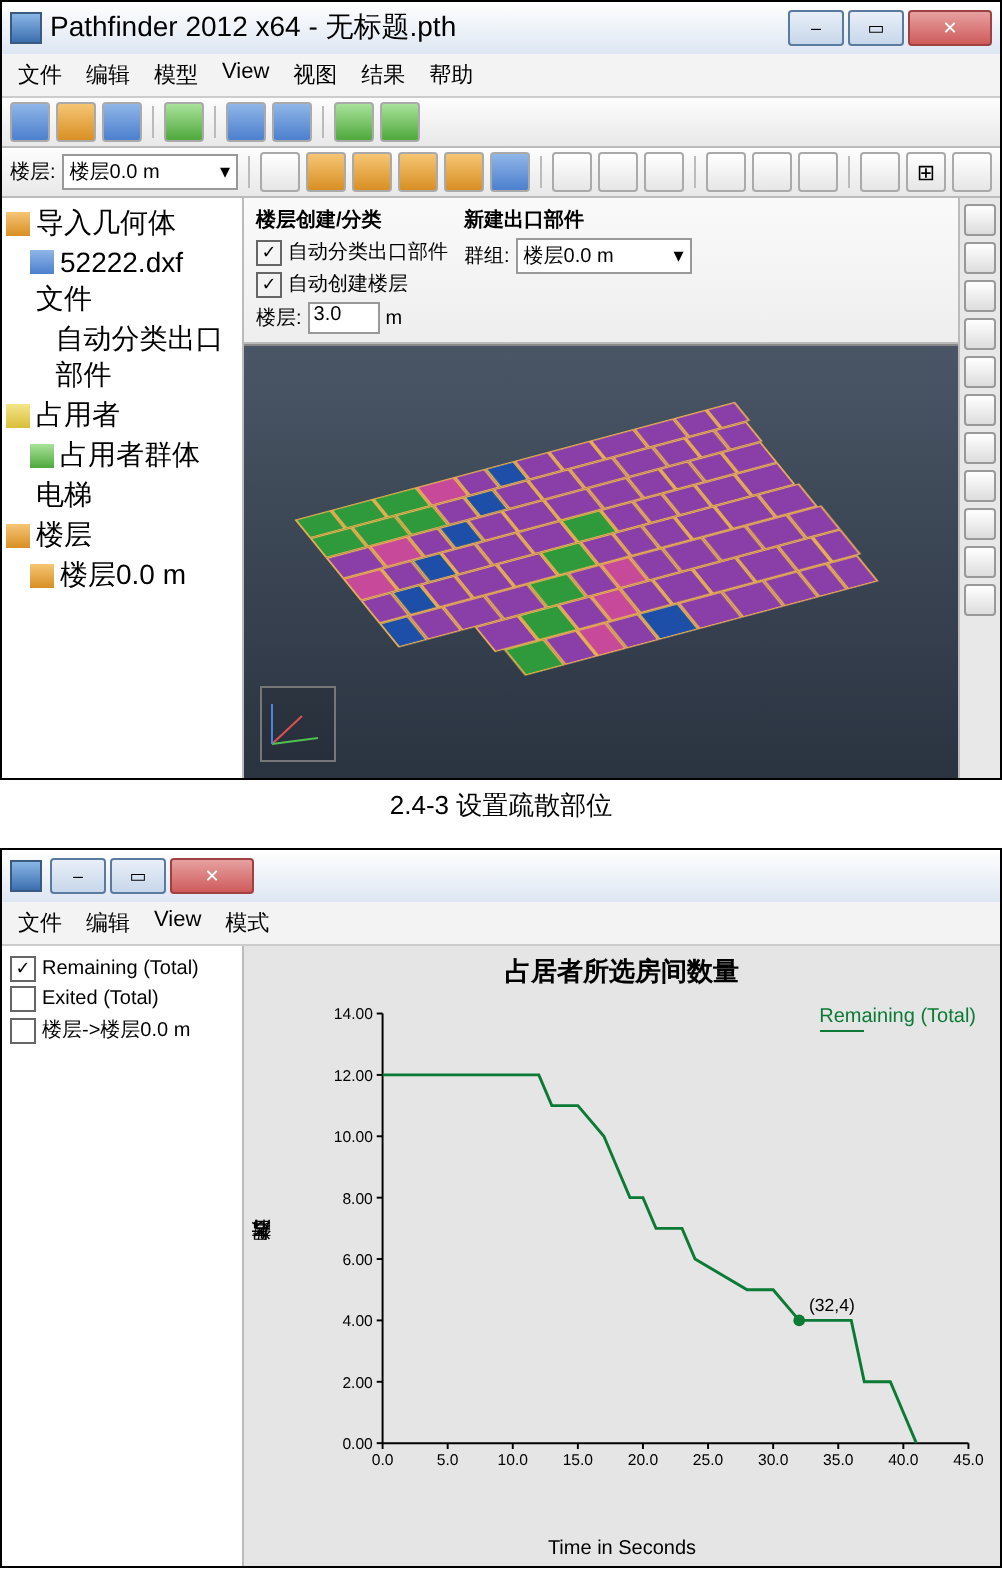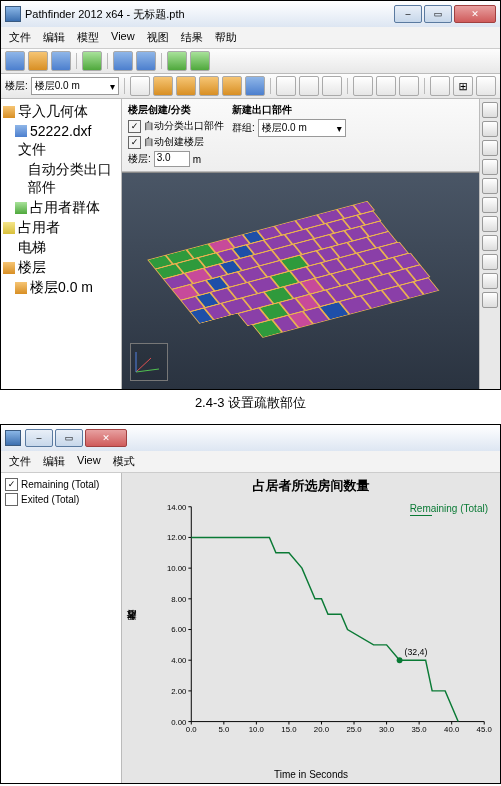--- a/index.html
+++ b/index.html
@@ -1,19 +1,19 @@
 <!DOCTYPE html>
 <html><head>
 <meta charset="utf-8">
 <style>
 body{margin:0;font-family:"Microsoft YaHei",SimSun,Arial,sans-serif;font-size:11px;background:#fff;width:501px}
 .fig{border:1px solid #000;margin:0 0 4px 0}
 .caption{text-align:center;font-size:13px;margin:4px 0 12px 0}
 .titlebar{display:flex;align-items:center;gap:4px;height:26px;background:linear-gradient(#fff,#dde6f2);padding:0 4px}
-.titlebar .title{flex:1;color:#000;font-size:11px}
+.titlebar .title{flex:1;color:#000;font-size:14px}
 .winbtns{display:flex;gap:2px}
 .winbtn{width:26px;height:16px;border:1px solid #5a7aa0;border-radius:2px;background:linear-gradient(#e9eff8,#c7d7ea);display:flex;align-items:center;justify-content:center;font-size:9px}
 .winbtn.close{width:40px;background:linear-gradient(#e7a0a0,#cf5b5b);color:#fff;border-color:#a04040}
 .menubar{display:flex;gap:8px;padding:2px 6px;background:#f3f3f3;border-bottom:1px solid #ccc;font-size:11px}
 .menuitem{padding:1px 2px}
 .toolbar{display:flex;align-items:center;gap:3px;padding:2px 4px;background:linear-gradient(#fdfdfd,#e8e8e8);border-bottom:1px solid #bbb;flex-wrap:wrap}
 .tbtn{width:18px;height:18px;border:1px solid #aaa;border-radius:2px;background:linear-gradient(#fff,#e6e6e6);display:flex;align-items:center;justify-content:center}
 .sep{width:1px;height:16px;background:#bbb;margin:0 2px}
 .main1{display:flex;height:290px}
 .navcol{width:120px;background:#fff;border-right:1px solid #bbb;display:flex;flex-direction:column}
@@ -127,27 +127,27 @@
             <span>52222.dxf</span>
           </div>
           <div class="ti ind0">
             <span class="ico "></span>
             <span>文件</span>
           </div>
           <div class="ti ind1">
             <span class="ico "></span>
             <span>自动分类出口部件</span>
           </div>
+          <div class="ti ind0">
+            <span class="ico i-ylw"></span>
+            <span>占用者</span>
+          </div>
           <div class="ti ind1">
             <span class="ico i-grn"></span>
             <span>占用者群体</span>
-          </div>
-          <div class="ti ind0">
-            <span class="ico i-ylw"></span>
-            <span>占用者</span>
           </div>
           <div class="ti ind0">
             <span class="ico "></span>
             <span>电梯</span>
           </div>
           <div class="ti ind0">
             <span class="ico i-org"></span>
             <span>楼层</span>
           </div>
           <div class="ti ind1">
@@ -343,20 +343,24 @@
     </div>
   <div class="main2">
     <div class="chkpanel" id="chks">
         <div class="chkrow">
           <span class="chkbox">✓</span>
           <span>Remaining (Total)</span>
         </div>
         <div class="chkrow">
           <span class="chkbox"></span>
           <span>Exited (Total)</span>
+        </div>
+        <div class="chkrow">
+          <span class="chkbox"></span>
+          <span>楼层-&gt;楼层0.0 m</span>
         </div>
       </div>
     <div class="chart">
       <div class="ctitle">占居者所选房间数量</div>
       <div class="legend">
         <span>Remaining (Total)</span>
         <div class="ln"></div>
       </div>
       <span class="ylab">占居者数</span>
       <svg class="svgchart" id="svgc" viewBox="0 0 340 250" preserveAspectRatio="none">

